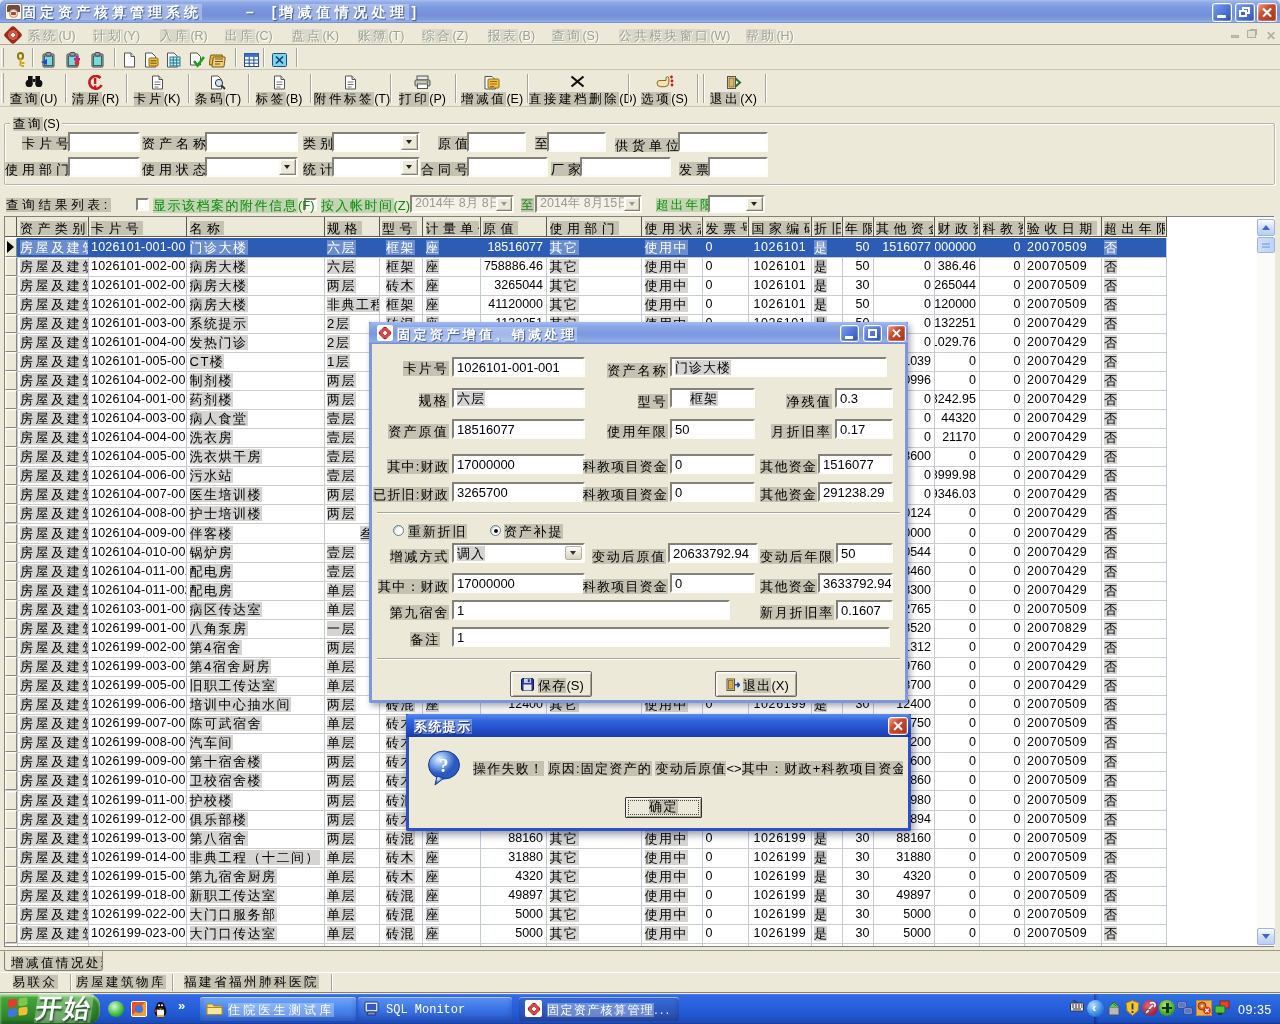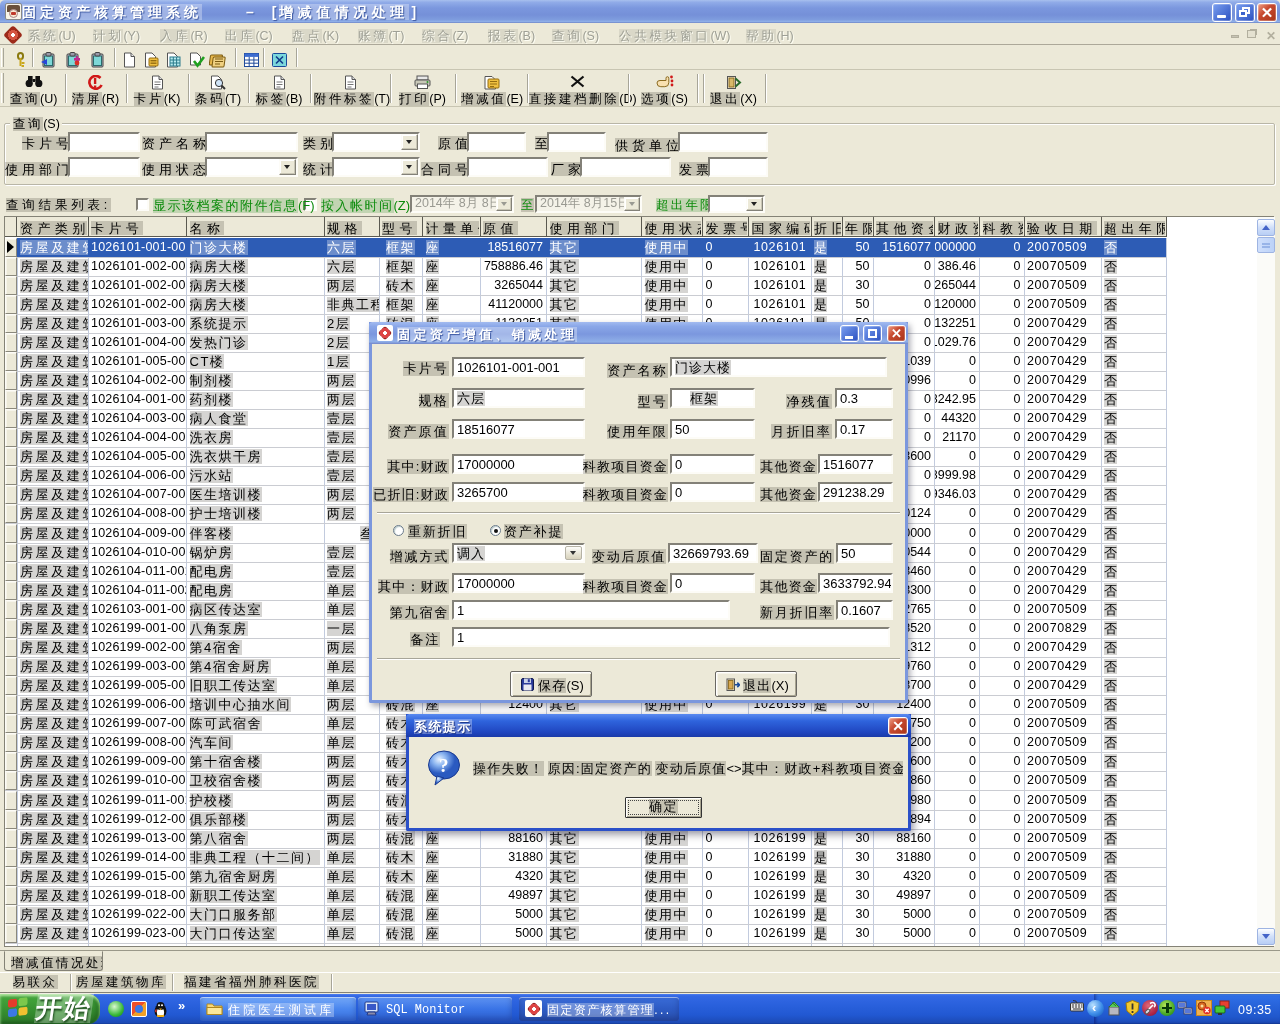--- a/index.html
+++ b/index.html
@@ -1206,22 +1206,22 @@
 <div style="position:absolute;left:408px;top:523px;font-size:13px;white-space:nowrap"><span class="cjd" style="letter-spacing:1.8px">重新折旧</span></div>
 <div style="position:absolute;left:490px;top:525px;width:11px;height:11px;background:#fff;border:1px solid #6a7a8a;border-radius:50%;box-shadow:inset 1px 1px 1px #bcc">
     <div style="position:absolute;left:3px;top:3px;width:4px;height:4px;background:#111;border-radius:50%"></div>
   </div>
 <div style="position:absolute;left:504px;top:523px;font-size:13px;white-space:nowrap"><span class="cjd" style="letter-spacing:1.8px">资产补提</span></div>
 <div style="position:absolute;left:289px;top:548px;width:160px;height:16px;font-size:13px;text-align:right;white-space:nowrap;overflow:hidden;direction:rtl;"><span class="cjd" style="letter-spacing:1.8px">增减方式</span></div>
 <div class="inp" style="position:absolute;left:452px;top:543px;width:133px;height:20px;line-height:18px"><span class="cjd" style="letter-spacing:1px">调入</span><div style="position:absolute;right:1px;top:1px;bottom:1px;width:17px;background:linear-gradient(180deg,#fdfdfb,#e6e2d2 60%,#d8d2bc);border:1px solid #b5b2a5;border-radius:2px">
       <div style="position:absolute;left:50%;top:50%;margin-left:-3.5px;margin-top:-2px;width:0;height:0;border-left:3.5px solid transparent;border-right:3.5px solid transparent;border-top:4px solid #333"></div>
     </div></div>
 <div style="position:absolute;left:506px;top:548px;width:160px;height:16px;font-size:13px;text-align:right;white-space:nowrap;overflow:hidden;direction:rtl;"><span class="cjd" style="letter-spacing:1.8px">变动后原值</span></div>
-<div class="inp" style="position:absolute;left:668px;top:543px;width:90px;height:20px;line-height:18px">32669793.69</div>
-<div style="position:absolute;left:674px;top:548px;width:160px;height:16px;font-size:13px;text-align:right;white-space:nowrap;overflow:hidden;direction:rtl;"><span class="cjd" style="letter-spacing:1.8px">固定资产的</span></div>
+<div class="inp" style="position:absolute;left:668px;top:543px;width:90px;height:20px;line-height:18px">20633792.94</div>
+<div style="position:absolute;left:674px;top:548px;width:160px;height:16px;font-size:13px;text-align:right;white-space:nowrap;overflow:hidden;direction:rtl;"><span class="cjd" style="letter-spacing:1.8px">变动后年限</span></div>
 <div class="inp" style="position:absolute;left:836px;top:543px;width:57px;height:20px;line-height:18px">50</div>
 <div style="position:absolute;left:289px;top:578px;width:160px;height:16px;font-size:13px;text-align:right;white-space:nowrap;overflow:hidden;direction:rtl;"><span class="cjd" style="letter-spacing:1.2px">其中：财政</span></div>
 <div class="inp" style="position:absolute;left:452px;top:573px;width:133px;height:20px;line-height:18px">17000000</div>
 <div style="position:absolute;left:508px;top:578px;width:160px;height:16px;font-size:13px;text-align:right;white-space:nowrap;overflow:hidden;direction:rtl;"><span class="cjd" style="letter-spacing:1.2px">科教项目资金</span></div>
 <div class="inp" style="position:absolute;left:670px;top:573px;width:85px;height:20px;line-height:18px">0</div>
 <div style="position:absolute;left:657px;top:578px;width:160px;height:16px;font-size:13px;text-align:right;white-space:nowrap;overflow:hidden;direction:rtl;"><span class="cjd" style="letter-spacing:1.2px">其他资金</span></div>
 <div class="inp" style="position:absolute;left:818px;top:573px;width:75px;height:20px;line-height:18px">3633792.94</div>
 <div style="position:absolute;left:289px;top:604px;width:160px;height:16px;font-size:13px;text-align:right;white-space:nowrap;overflow:hidden;direction:rtl;"><span class="cjd" style="letter-spacing:1.8px">第九宿舍</span></div>
 <div class="inp" style="position:absolute;left:452px;top:600px;width:278px;height:20px;line-height:18px">1</div>
 <div style="position:absolute;left:674px;top:604px;width:160px;height:16px;font-size:13px;text-align:right;white-space:nowrap;overflow:hidden;direction:rtl;"><span class="cjd" style="letter-spacing:1.8px">新月折旧率</span></div>

